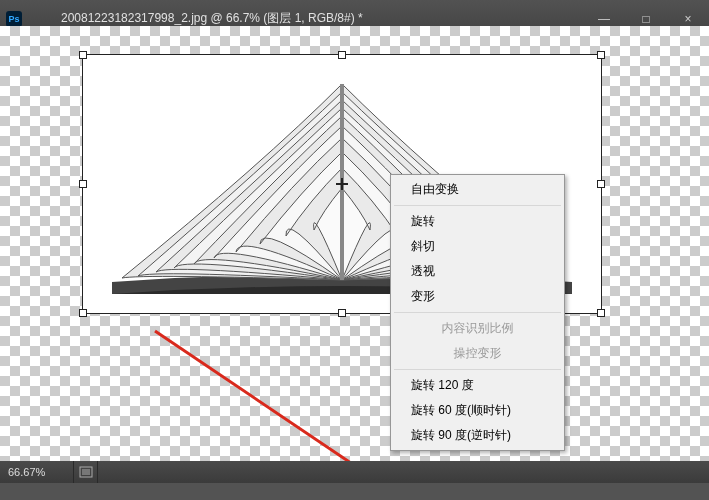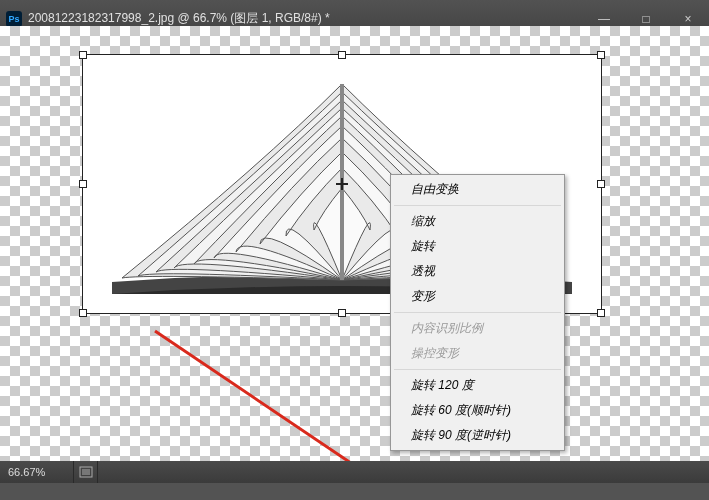--- a/index.html
+++ b/index.html
@@ -1,20 +1,20 @@
 <!DOCTYPE html>
 <html><head>
 <meta charset="utf-8">
 <style>
 *{margin:0;padding:0;box-sizing:border-box;font-family:"Microsoft YaHei",SimSun,sans-serif;}
 body{background:#fff;width:709px;height:500px;overflow:hidden;position:relative;}
 .window{position:absolute;left:0;top:0;right:0;bottom:0;background:#535353;}
 .titlebar{height:38px;background:linear-gradient(#525252,#424242);display:flex;align-items:center;color:#e0e0e0;font-size:12px;border-bottom:1px solid #2a2a2a;}
 .ps-icon{width:16px;height:16px;margin:0 6px;background:#001e36;border-radius:3px;display:flex;align-items:center;justify-content:center;color:#31a8ff;font-size:9px;font-weight:bold;}
-.title-text{flex:1;}
+.title-text{flex:1;margin-left:33px;}
 .win-controls{display:flex;height:100%;}
 .win-btn{width:42px;height:100%;display:flex;align-items:center;justify-content:center;color:#ccc;font-size:12px;cursor:pointer;}
 .canvas-area{position:absolute;left:0;top:26px;right:0;bottom:22px;background:#fff;overflow:hidden;}
 .checker{position:absolute;inset:0;background-image:
  linear-gradient(45deg,#ccc 25%,transparent 25%),
  linear-gradient(-45deg,#ccc 25%,transparent 25%),
  linear-gradient(45deg,transparent 75%,#ccc 75%),
  linear-gradient(-45deg,transparent 75%,#ccc 75%);
  background-size:20px 20px;background-position:0 0,0 10px,10px -10px,-10px 0;}
 .book-area{position:absolute;left:82px;top:28px;width:520px;height:260px;background:#fff;}
@@ -28,22 +28,22 @@
 .handle.bl{left:-4px;bottom:-4px;}
 .handle.bm{left:calc(50% - 4px);bottom:-4px;}
 .handle.br{right:-4px;bottom:-4px;}
 .center-mark{position:absolute;left:calc(50% - 6px);top:calc(50% - 6px);width:12px;height:12px;}
 .center-mark::before,.center-mark::after{content:"";position:absolute;background:#222;}
 .center-mark::before{left:5px;top:0;width:2px;height:12px;}
 .center-mark::after{left:0;top:5px;width:12px;height:2px;}
 .book-svg{position:absolute;inset:0;}
 .arrow{position:absolute;left:150px;top:300px;width:260px;height:180px;pointer-events:none;}
 .context-menu{position:absolute;left:390px;top:148px;width:175px;background:#f0f0f0;border:1px solid #979797;box-shadow:2px 2px 4px rgba(0,0,0,.3);font-size:12px;padding:2px;}
-.menu-item{padding:4px 18px;color:#000;cursor:default;font-style:italic;}
-.menu-item.disabled{color:#999;}
+.menu-item{padding:4px 18px;color:#000;cursor:default;}
+.menu-item.disabled{color:#999;text-align:center;}
 .menu-sep{height:1px;background:#d7d7d7;margin:3px 1px;}
 .statusbar{position:absolute;left:0;right:0;bottom:17px;height:22px;background:linear-gradient(#4a4a4a,#3b3b3b);display:flex;align-items:center;font-size:11px;color:#ddd;}
 .status-zoom{width:74px;padding-left:8px;border-right:1px solid #2a2a2a;height:100%;display:flex;align-items:center;}
 .status-icon{width:24px;height:100%;display:flex;align-items:center;justify-content:center;border-right:1px solid #2a2a2a;}
 .status-doc{padding-left:8px;flex:1;display:flex;align-items:center;}
 .status-arrow{padding:0 10px;}
 </style>
 </head>
 <body>
 
@@ -115,22 +115,22 @@
         <marker id="ah" markerWidth="10" markerHeight="10" refX="8" refY="3" orient="auto">
           <path d="M0,0 L0,6 L9,3 z" fill="#d9291c"></path>
         </marker>
       </defs>
       <line x1="5" y1="5" x2="238" y2="162" stroke="#d9291c" stroke-width="3" marker-end="url(#ah)"></line>
     </svg>
 
     <div class="context-menu" id="ctx">
         <div class="menu-item">自由变换</div>
         <div class="menu-sep"></div>
-        <div class="menu-item">缩放</div>
         <div class="menu-item">旋转</div>
+        <div class="menu-item">斜切</div>
         <div class="menu-item">透视</div>
         <div class="menu-item">变形</div>
         <div class="menu-sep"></div>
         <div class="menu-item disabled">内容识别比例</div>
         <div class="menu-item disabled">操控变形</div>
         <div class="menu-sep"></div>
         <div class="menu-item">旋转 120 度</div>
         <div class="menu-item">旋转 60 度(顺时针)</div>
         <div class="menu-item">旋转 90 度(逆时针)</div>
       </div>

